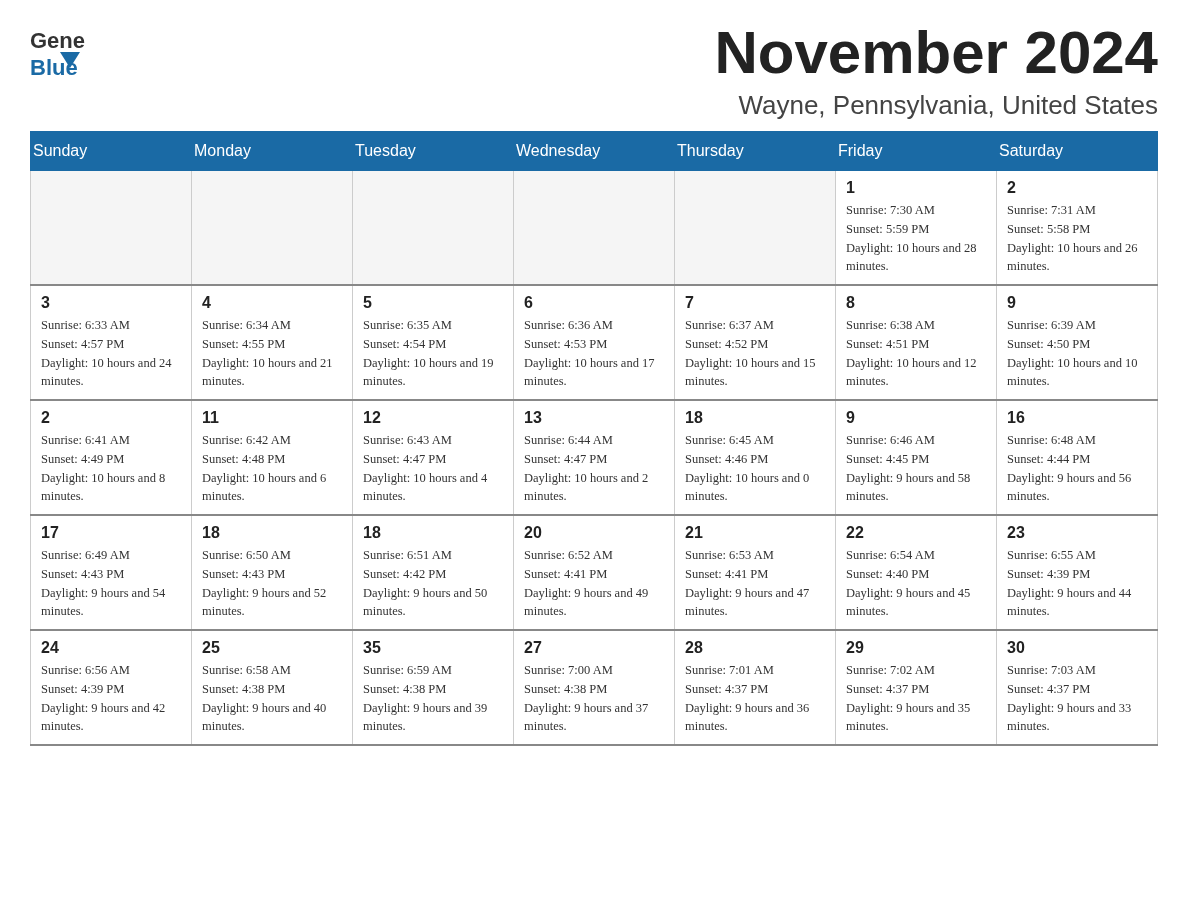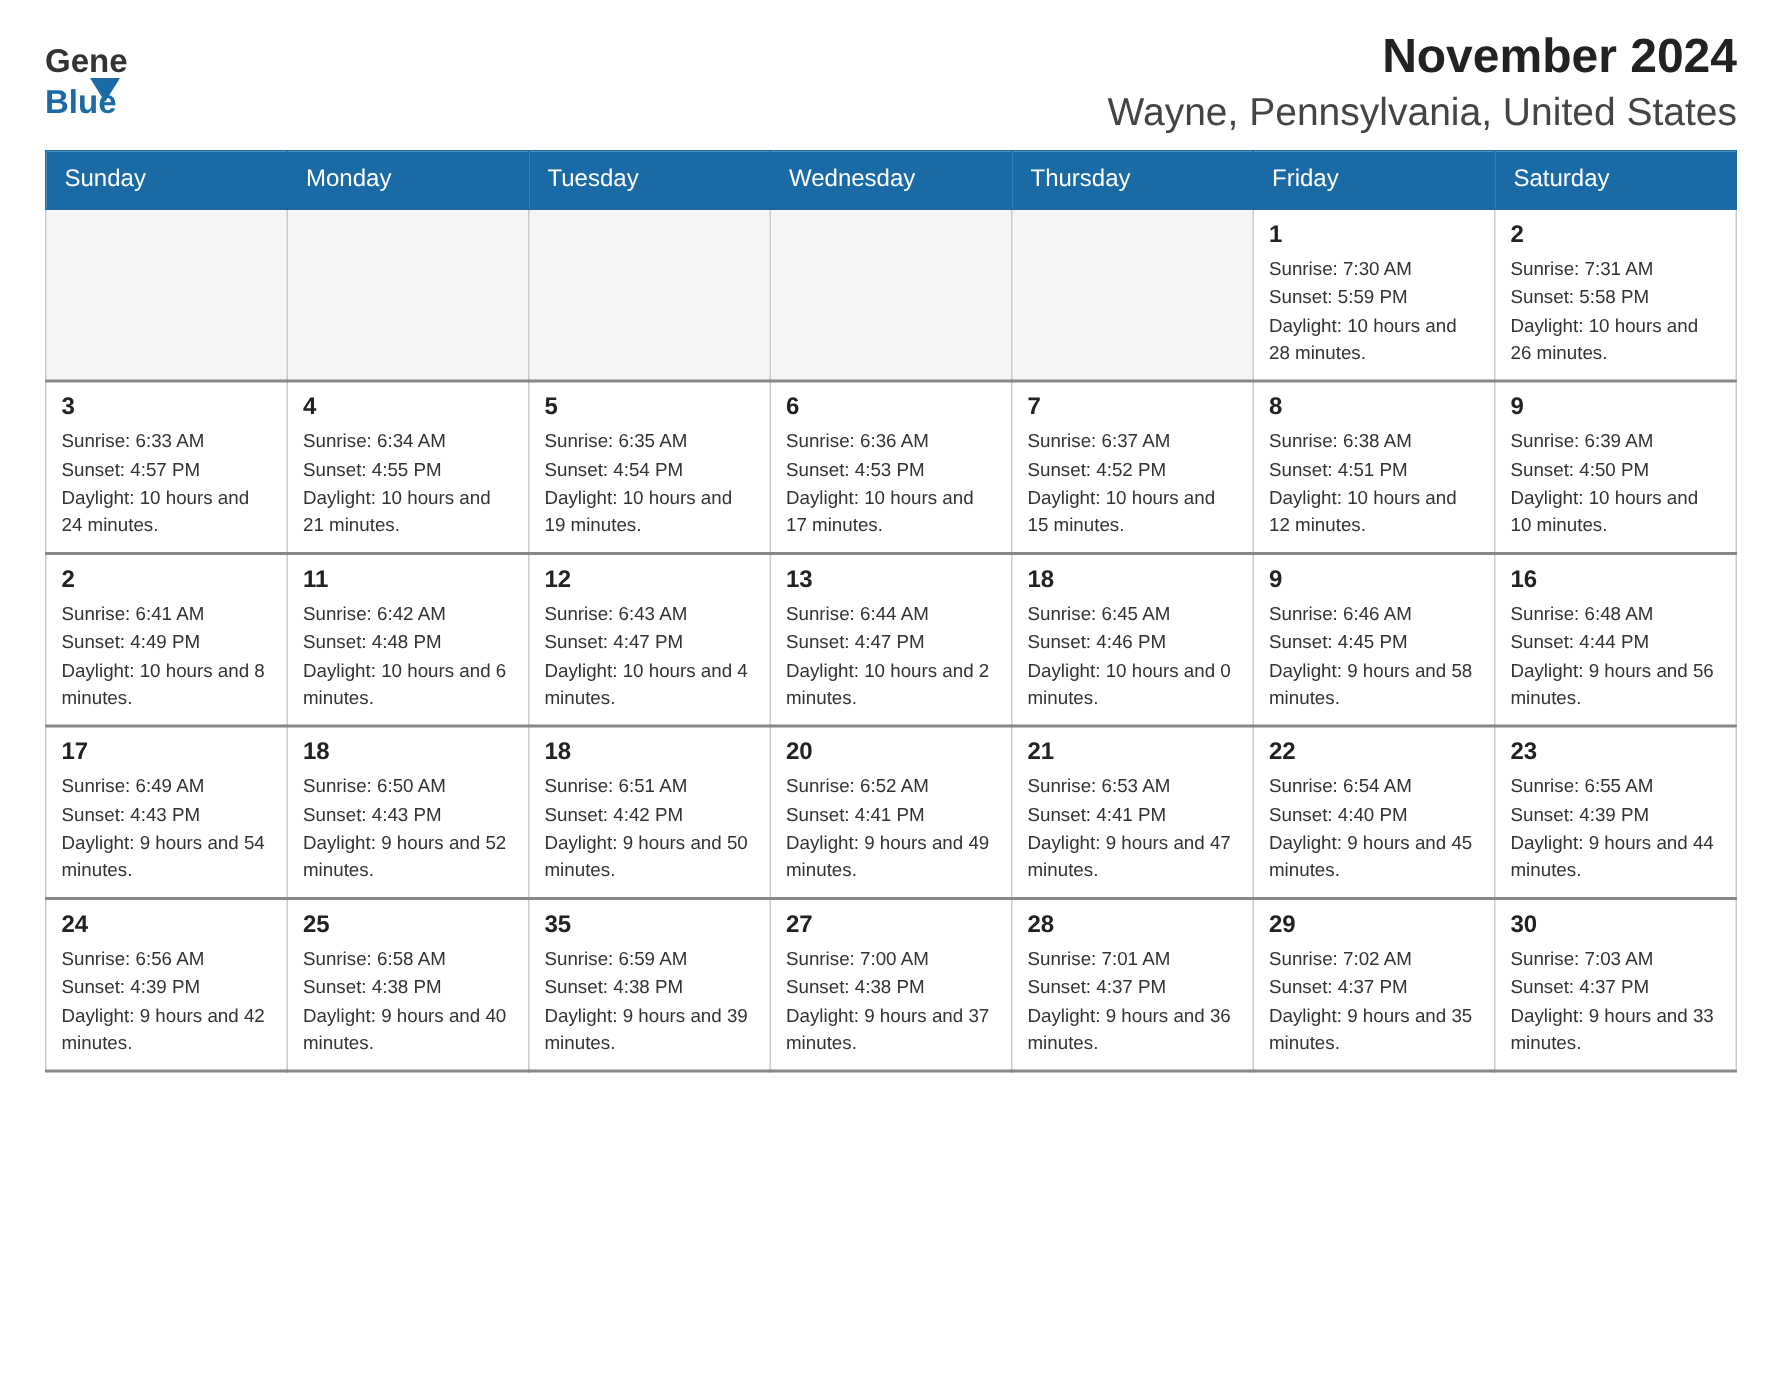--- a/index.html
+++ b/index.html
@@ -18,21 +18,21 @@
     }
     .logo {
       display: flex;
       align-items: center;
       gap: 4px;
     }
     .title-block {
       text-align: right;
     }
     .month-title {
-      font-size: 32px;
+      font-size: 60px;
       font-weight: bold;
       color: #222;
       line-height: 1.1;
       margin-left: 33px;
     }
     .location-title {
       font-size: 26px;
       color: #444;
       margin-top: 4px;
     }
@@ -41,21 +41,21 @@
       border-collapse: collapse;
       margin-top: 10px;
     }
     .calendar thead tr {
       background-color: #1a6aa5;
     }
     .calendar thead th {
       color: #fff;
       font-size: 16px;
       font-weight: normal;
-      padding: 10px 12px;
+      padding: 10px 2px;
       text-align: left;
       border: 1px solid #1a6aa5;
     }
     .calendar tbody tr {
       border-bottom: 2px solid #888;
     }
     .calendar tbody td {
       vertical-align: top;
       padding: 8px 10px;
       border: 1px solid #ccc;
@@ -72,20 +72,21 @@
       font-size: 16px;
       font-weight: bold;
       color: #222;
       margin-bottom: 4px;
       display: block;
     }
     .day-info {
       font-size: 12.5px;
       color: #333;
       line-height: 1.5;
+      font-family: Liberation Serif, serif;
     }
   </style>
 </head>
 <body>
 
 <div class="header">
   <div class="logo">
     <div>
       <svg width="55" height="60" viewBox="0 0 55 60">
         <text x="0" y="28" font-size="22" font-weight="bold" fill="#333" font-family="Arial">General</text>

